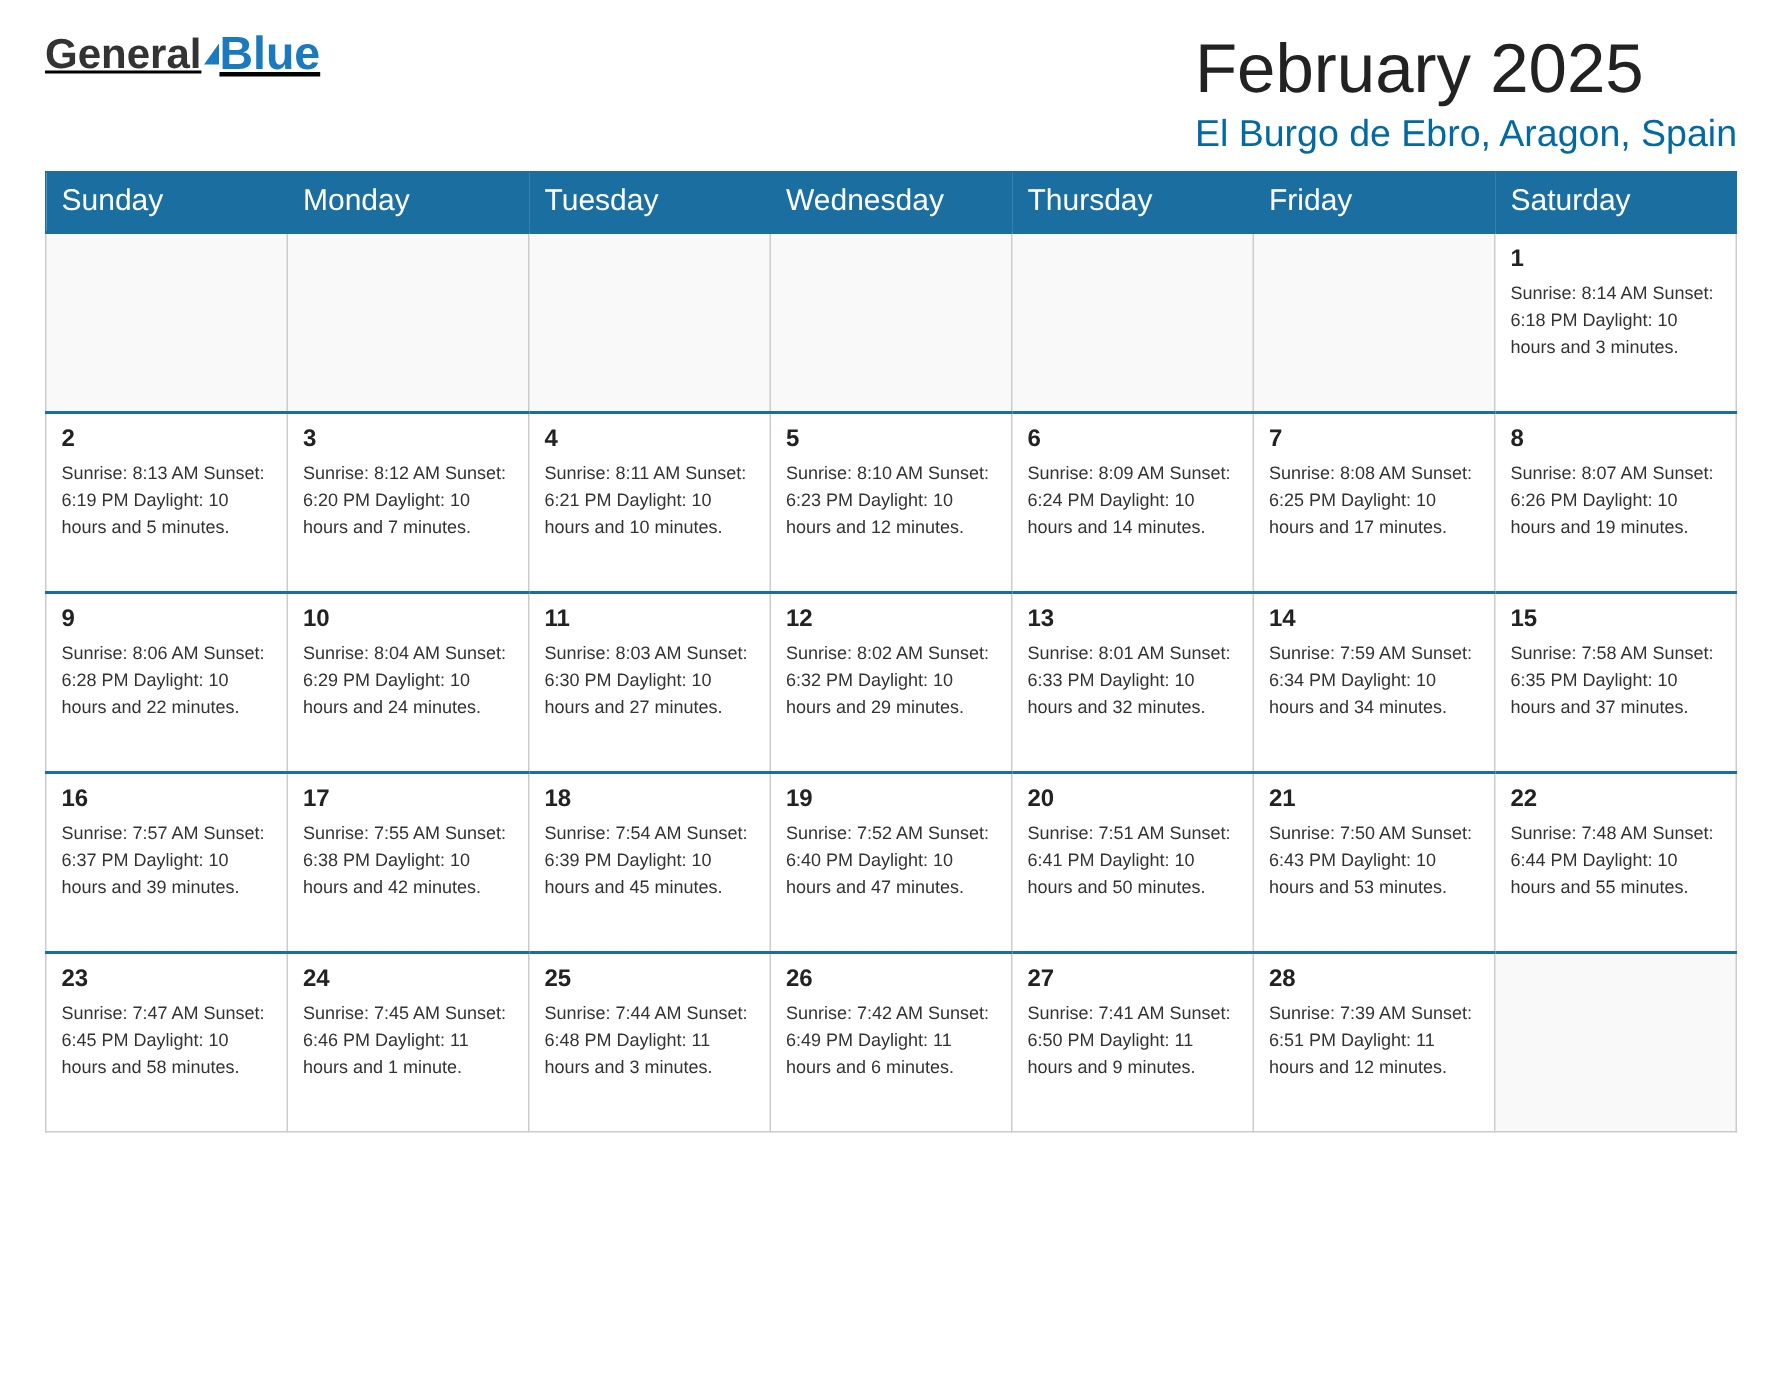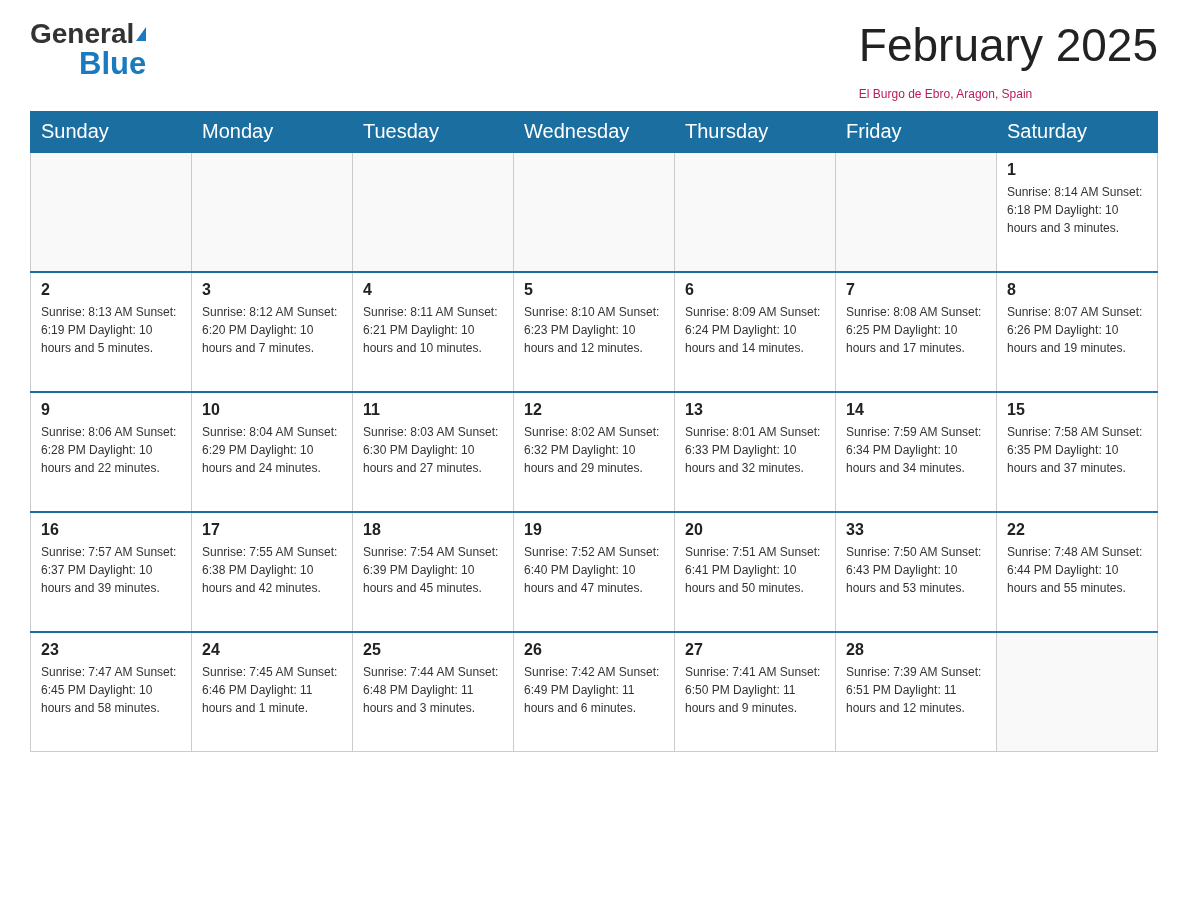--- a/index.html
+++ b/index.html
@@ -11,22 +11,23 @@
       min-height: 918px;
     }
     .header {
       display: flex;
       justify-content: space-between;
       align-items: flex-start;
       margin-bottom: 10px;
     }
     .logo {
       display: flex;
-      flex-direction: column;
-      align-items: flex-end;
+      flex-direction: row;
+      align-items: center;
+      text-decoration: underline;
     }
     .logo-text-general {
       font-size: 28px;
       font-weight: bold;
       color: #333;
       line-height: 1;
     }
     .logo-text-blue {
       font-size: 31px;
       font-weight: bold;
@@ -49,23 +50,23 @@
     .title-block {
       text-align: left;
     }
     .calendar-title {
       font-size: 46px;
       font-weight: normal;
       color: #222;
       line-height: 1.1;
     }
     .calendar-subtitle {
-      font-size: 12px;
-      color: #be185d;
-      margin-top: 16px;
+      font-size: 25px;
+      color: #0369a1;
+      margin-top: 4px;
     }
     .calendar-table {
       width: 100%;
       border-collapse: collapse;
       margin-top: 10px;
     }
     .calendar-table th {
       background-color: #1a6fa0;
       color: #fff;
       font-size: 20px;
@@ -257,21 +258,21 @@
 Sunset: 6:40 PM
 Daylight: 10 hours and 47 minutes.</div>
         </td>
         <td>
           <div class="day-number">20</div>
           <div class="day-info">Sunrise: 7:51 AM
 Sunset: 6:41 PM
 Daylight: 10 hours and 50 minutes.</div>
         </td>
         <td>
-          <div class="day-number">33</div>
+          <div class="day-number">21</div>
           <div class="day-info">Sunrise: 7:50 AM
 Sunset: 6:43 PM
 Daylight: 10 hours and 53 minutes.</div>
         </td>
         <td>
           <div class="day-number">22</div>
           <div class="day-info">Sunrise: 7:48 AM
 Sunset: 6:44 PM
 Daylight: 10 hours and 55 minutes.</div>
         </td>

